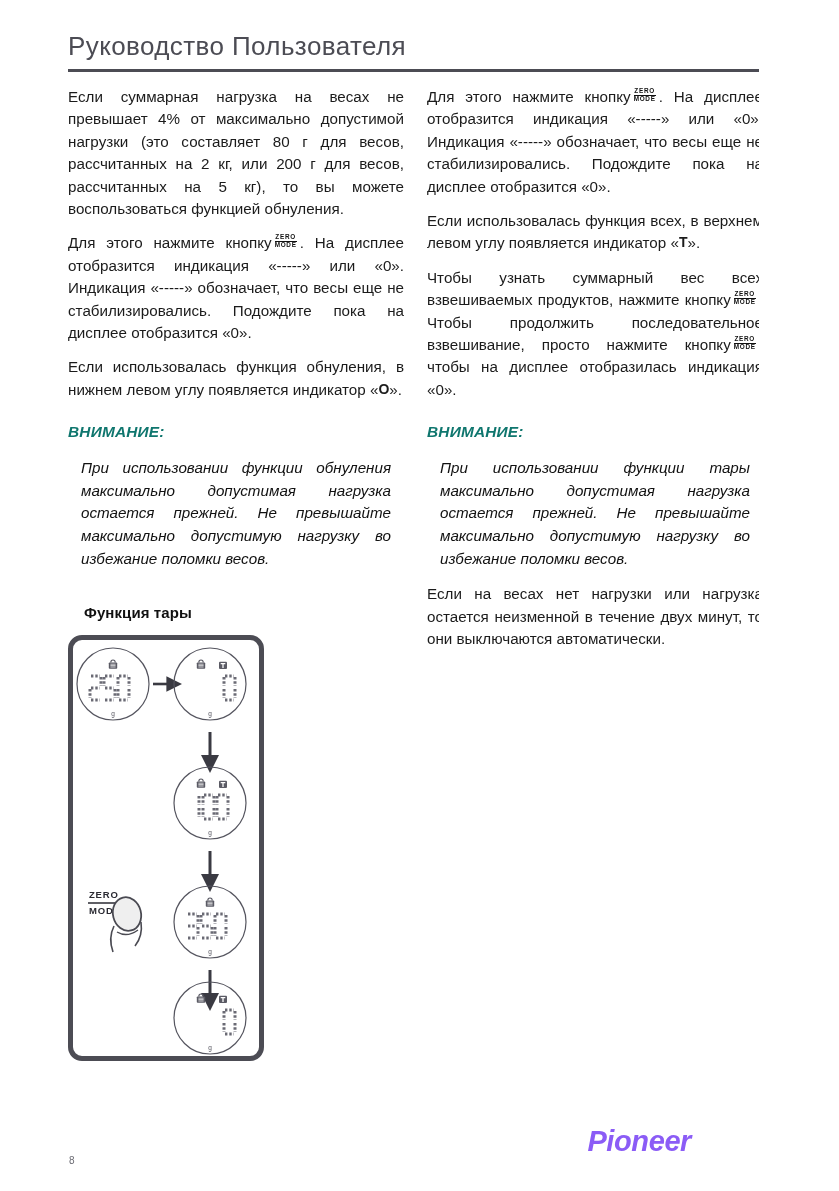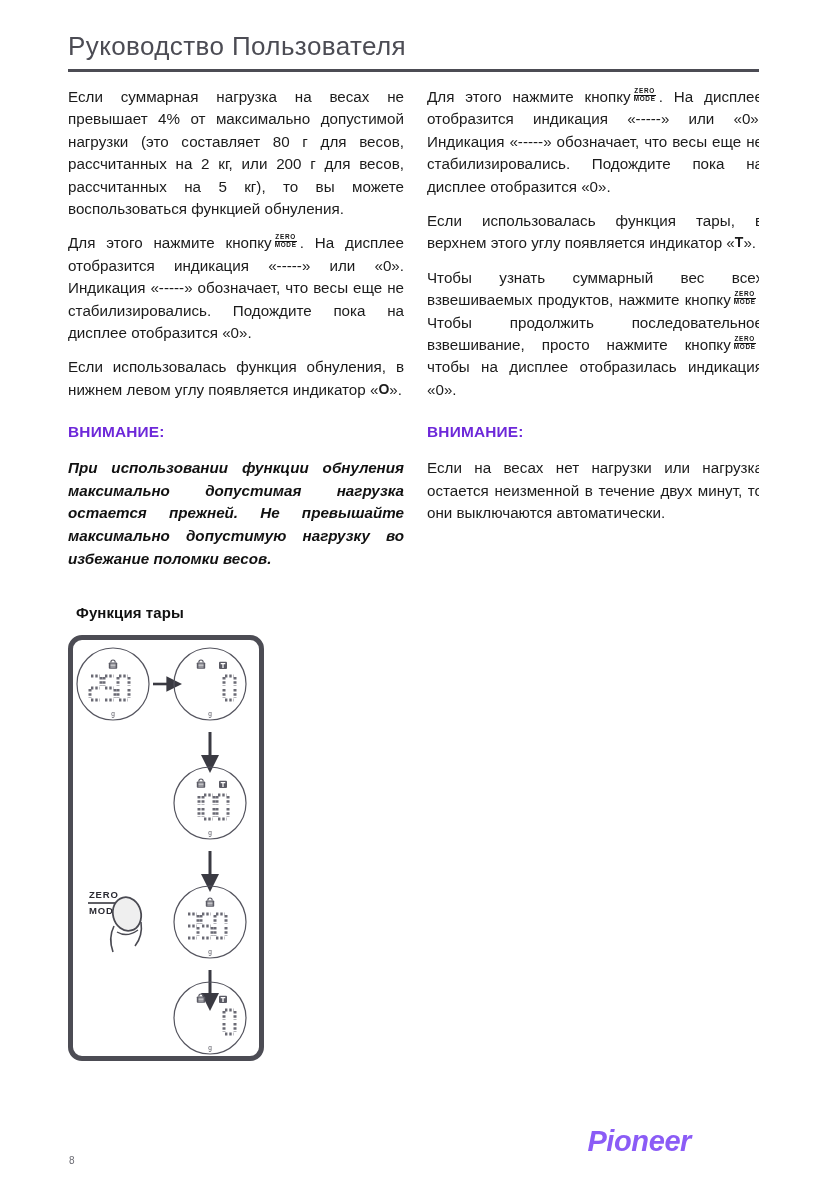--- a/index.html
+++ b/index.html
@@ -61,39 +61,40 @@
     text-justify: inter-word;
     color: #1b1b1b;
     hyphens: none;
   }
   p.body.last { margin-bottom: 8px; }
 
   .attention {
     margin: 22px 0 16px 0;
     font-size: 15.4px;
     font-weight: bold;
+    font-style: italic;
     letter-spacing: 0.2px;
-    color: #6d28d9;
+    color: #0f766e;
   }
   p.warn {
-    margin: 0;
+    margin: 13px;
     font-size: 15.2px;
     line-height: 22.6px;
-    font-weight: bold;
+    font-weight: normal;
     font-style: italic;
     text-align: justify;
     color: #111111;
   }
 
   .subhead {
     font-size: 15px;
     font-weight: bold;
     color: #111111;
     letter-spacing: 0.1px;
-    margin: 0 0 8px 8px;
+    margin: 0 0 8px 16px;
   }
   .subhead.spaced-top { margin-top: 34px; }
 
   
   .keyglyph {
     display: inline-block;
     vertical-align: -1px;
     text-align: center;
     line-height: 1;
     margin: 0 3px;
@@ -352,26 +353,27 @@
           </svg>
         </div>
       </div>
     </div>
 
     <div class="col">
 
 
       <p class="body"><span>Для этого нажмите кнопку</span><span class="keyglyph"><span class="kg-top">ZERO</span><span class="kg-bot">MODE</span></span><span>. На дисплее отобразится индикация «-----» или «0». Индикация «-----» обозначает, что весы еще не стабилизировались. Подождите пока на дисплее отобразится «0».</span></p>
 
-      <p class="body"><span>Если использовалась функция тары, в верхнем этого углу появляется индикатор «</span><span class="bullet-ind">T</span><span>».</span></p>
+      <p class="body"><span>Если использовалась функция всех, в верхнем левом углу появляется индикатор «</span><span class="bullet-ind">T</span><span>».</span></p>
 
       <p class="body"><span>Чтобы узнать суммарный вес всех взвешиваемых продуктов, нажмите кнопку</span><span class="keyglyph"><span class="kg-top">ZERO</span><span class="kg-bot">MODE</span></span><span>. Чтобы продолжить последовательное взвешивание, просто нажмите кнопку</span><span class="keyglyph"><span class="kg-top">ZERO</span><span class="kg-bot">MODE</span></span><span>, чтобы на дисплее отобразилась индикация «0».</span></p>
 
       <div class="attention">ВНИМАНИЕ:</div>
 
+      <p class="warn">При использовании функции тары максимально допустимая нагрузка остается прежней. Не превышайте максимально допустимую нагрузку во избежание поломки весов.</p>
 
 
       <p class="body last">Если на весах нет нагрузки или нагрузка остается неизменной в течение двух минут, то они выключаются автоматически.</p>
     </div>
   </div>
 
   <div class="footer-page">8</div>
   <div class="footer-logo">Pioneer</div>
 
 </div>

